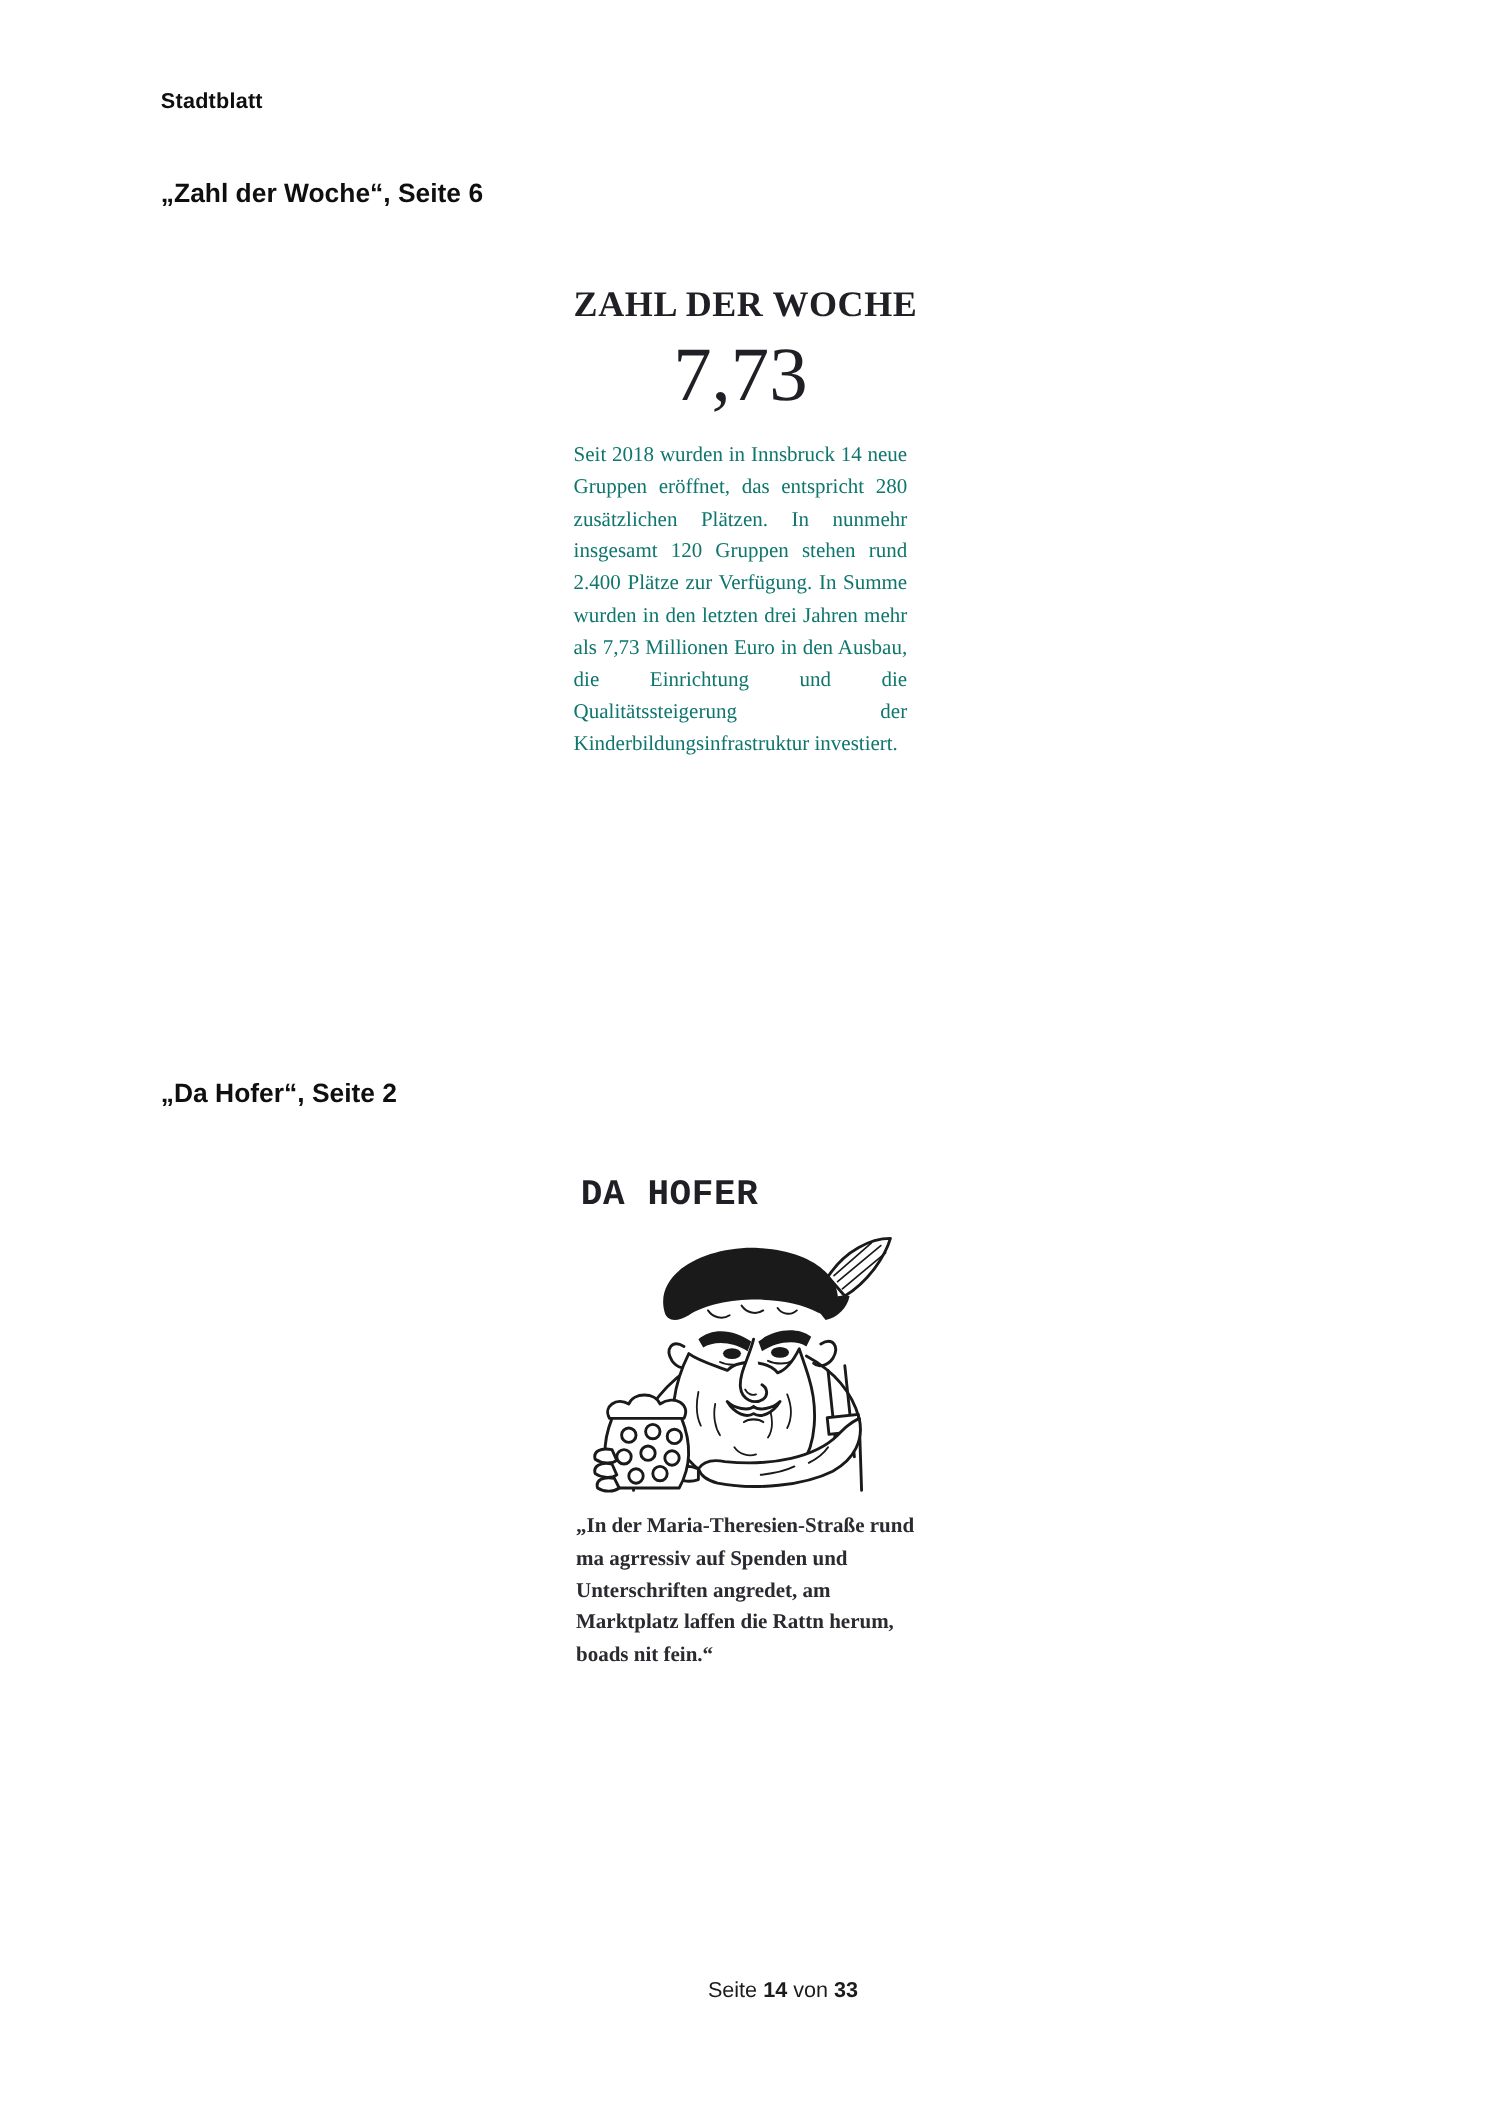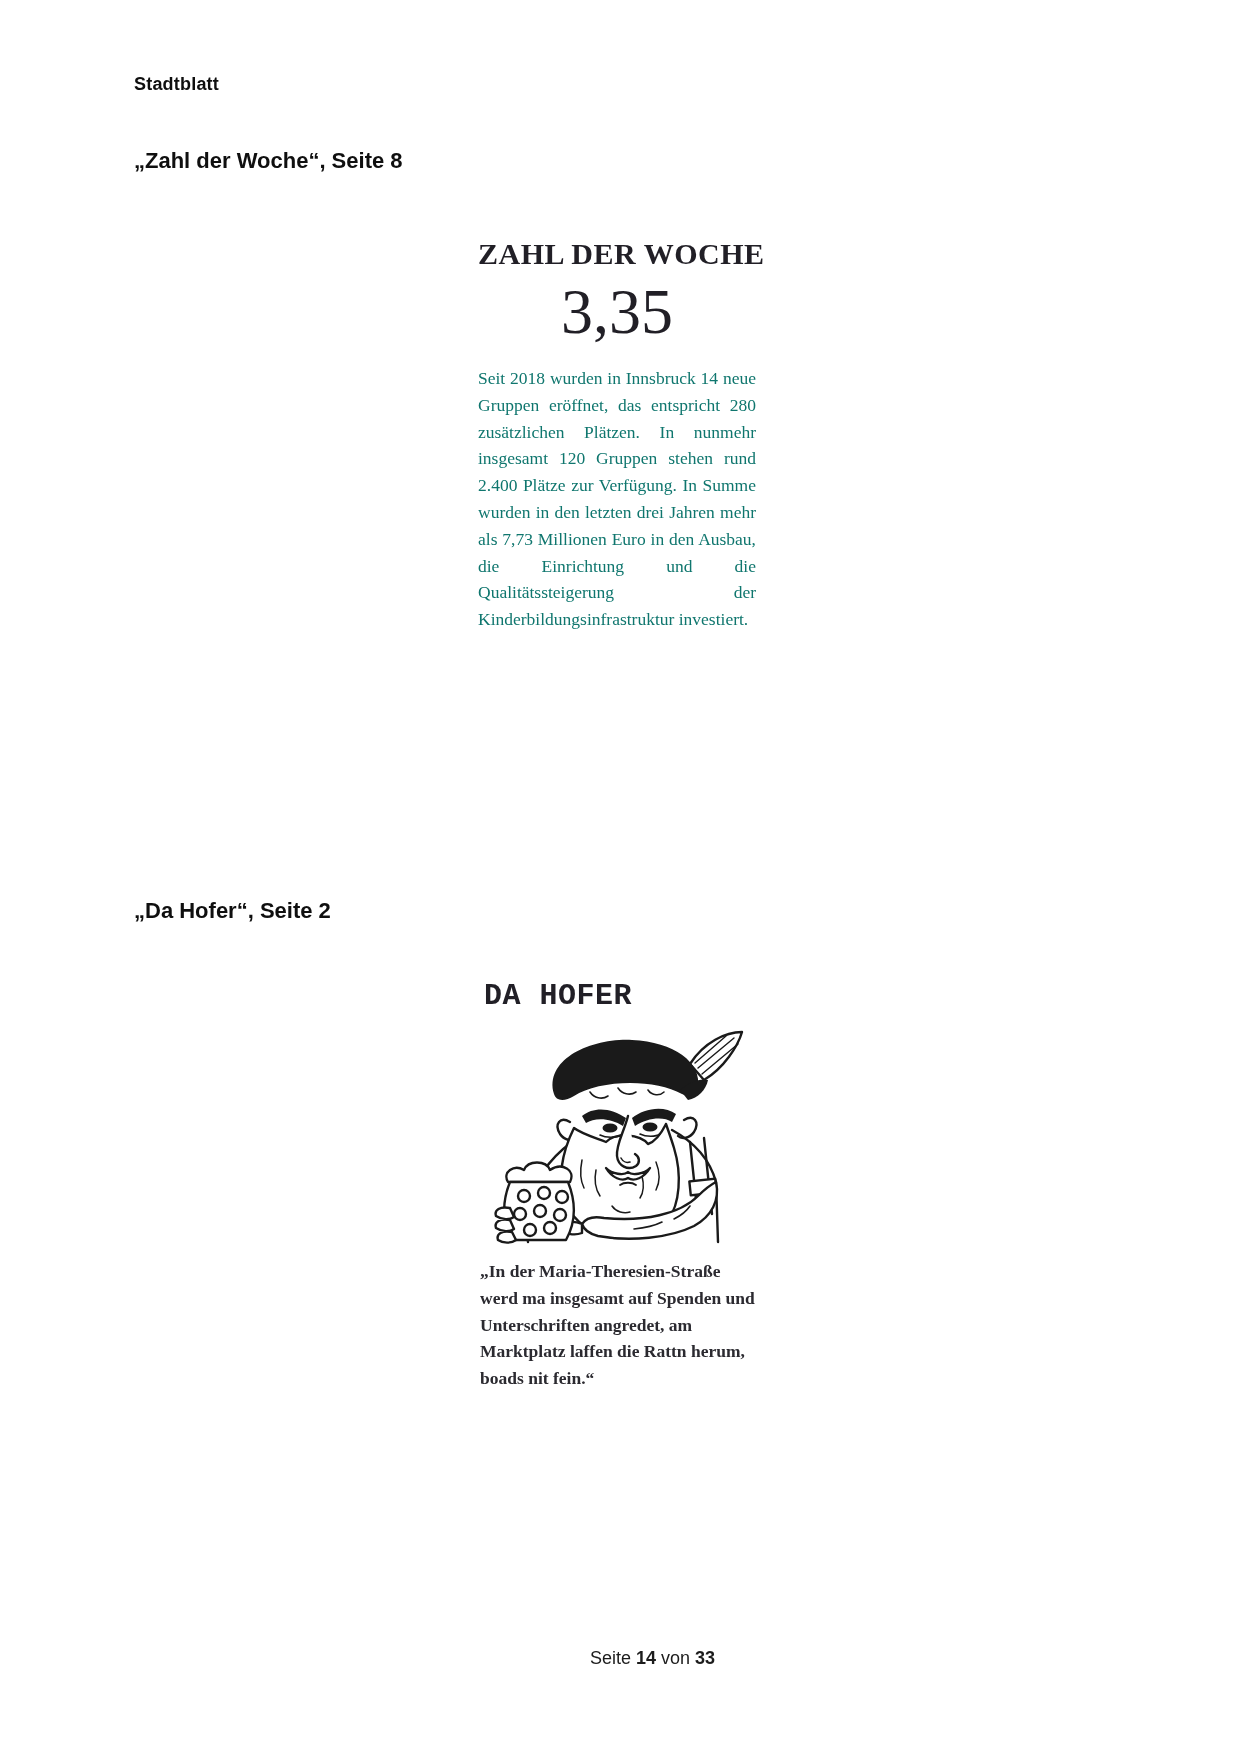--- a/index.html
+++ b/index.html
@@ -62,24 +62,24 @@
   }
   .footer b { font-weight: bold; }
 </style>
 </head>
 <body>
 
 <div class="page">
 
   <div class="abs brand">Stadtblatt</div>
 
-  <div class="abs section-heading heading-1">„Zahl der Woche“, Seite 8</div>
+  <div class="abs section-heading heading-1">„Zahl der Woche“, Seite 6</div>
 
   <div class="abs clip clip-title clip1-title">ZAHL DER WOCHE</div>
-  <div class="abs clip big-number">3,35</div>
+  <div class="abs clip big-number">7,73</div>
   <div class="abs clip clip-body">Seit 2018 wurden in Innsbruck 14 neue Gruppen eröffnet, das entspricht 280 zusätzlichen Plätzen. In nunmehr insgesamt 120 Gruppen stehen rund 2.400 Plätze zur Verfügung. In Summe wurden in den letzten drei Jahren mehr als 7,73 Millionen Euro in den Ausbau, die Einrichtung und die Qualitätssteigerung der Kinderbildungsinfrastruktur investiert.</div>
 
   <div class="abs section-heading heading-2">„Da Hofer“, Seite 2</div>
 
   <div class="abs clip clip-title clip2-title">DA HOFER</div>
 
   <svg class="abs illustration" viewBox="0 0 258 222" xmlns="http://www.w3.org/2000/svg" aria-hidden="true">
     <g fill="none" stroke="#1a1a1a" stroke-width="2.4" stroke-linejoin="round" stroke-linecap="round">
 
       <path fill="#ffffff" d="M196,34 C210,12 232,2 248,2 C244,16 230,38 210,50 Z"></path>
@@ -127,21 +127,21 @@
       <circle cx="26" cy="184" r="6"></circle>
         <circle cx="46" cy="181" r="6"></circle>
         <circle cx="66" cy="185" r="6"></circle>
       <circle cx="36" cy="200" r="6"></circle>
         <circle cx="56" cy="198" r="6"></circle>
 
       <path fill="#ffffff" d="M16,178 C6,176 0,180 2,186 C8,190 16,190 20,187 Z M16,190 C6,188 0,192 2,198 C8,202 16,202 20,199 Z M18,202 C8,200 2,204 4,210 C10,214 18,213 22,210 Z"></path>
     </g>
   </svg>
 
-  <div class="abs clip clip-quote">„In der Maria-Theresien-Straße werd ma insgesamt auf Spenden und Unterschriften angredet, am Marktplatz laffen die Rattn herum, boads nit fein.“</div>
+  <div class="abs clip clip-quote">„In der Maria-Theresien-Straße rund ma agrressiv auf Spenden und Unterschriften angredet, am Marktplatz laffen die Rattn herum, boads nit fein.“</div>
 
   <div class="abs footer">
     <span>Seite</span>
     <b>14</b>
     <span>von</span>
     <b>33</b>
   </div>
 
 </div>
 

